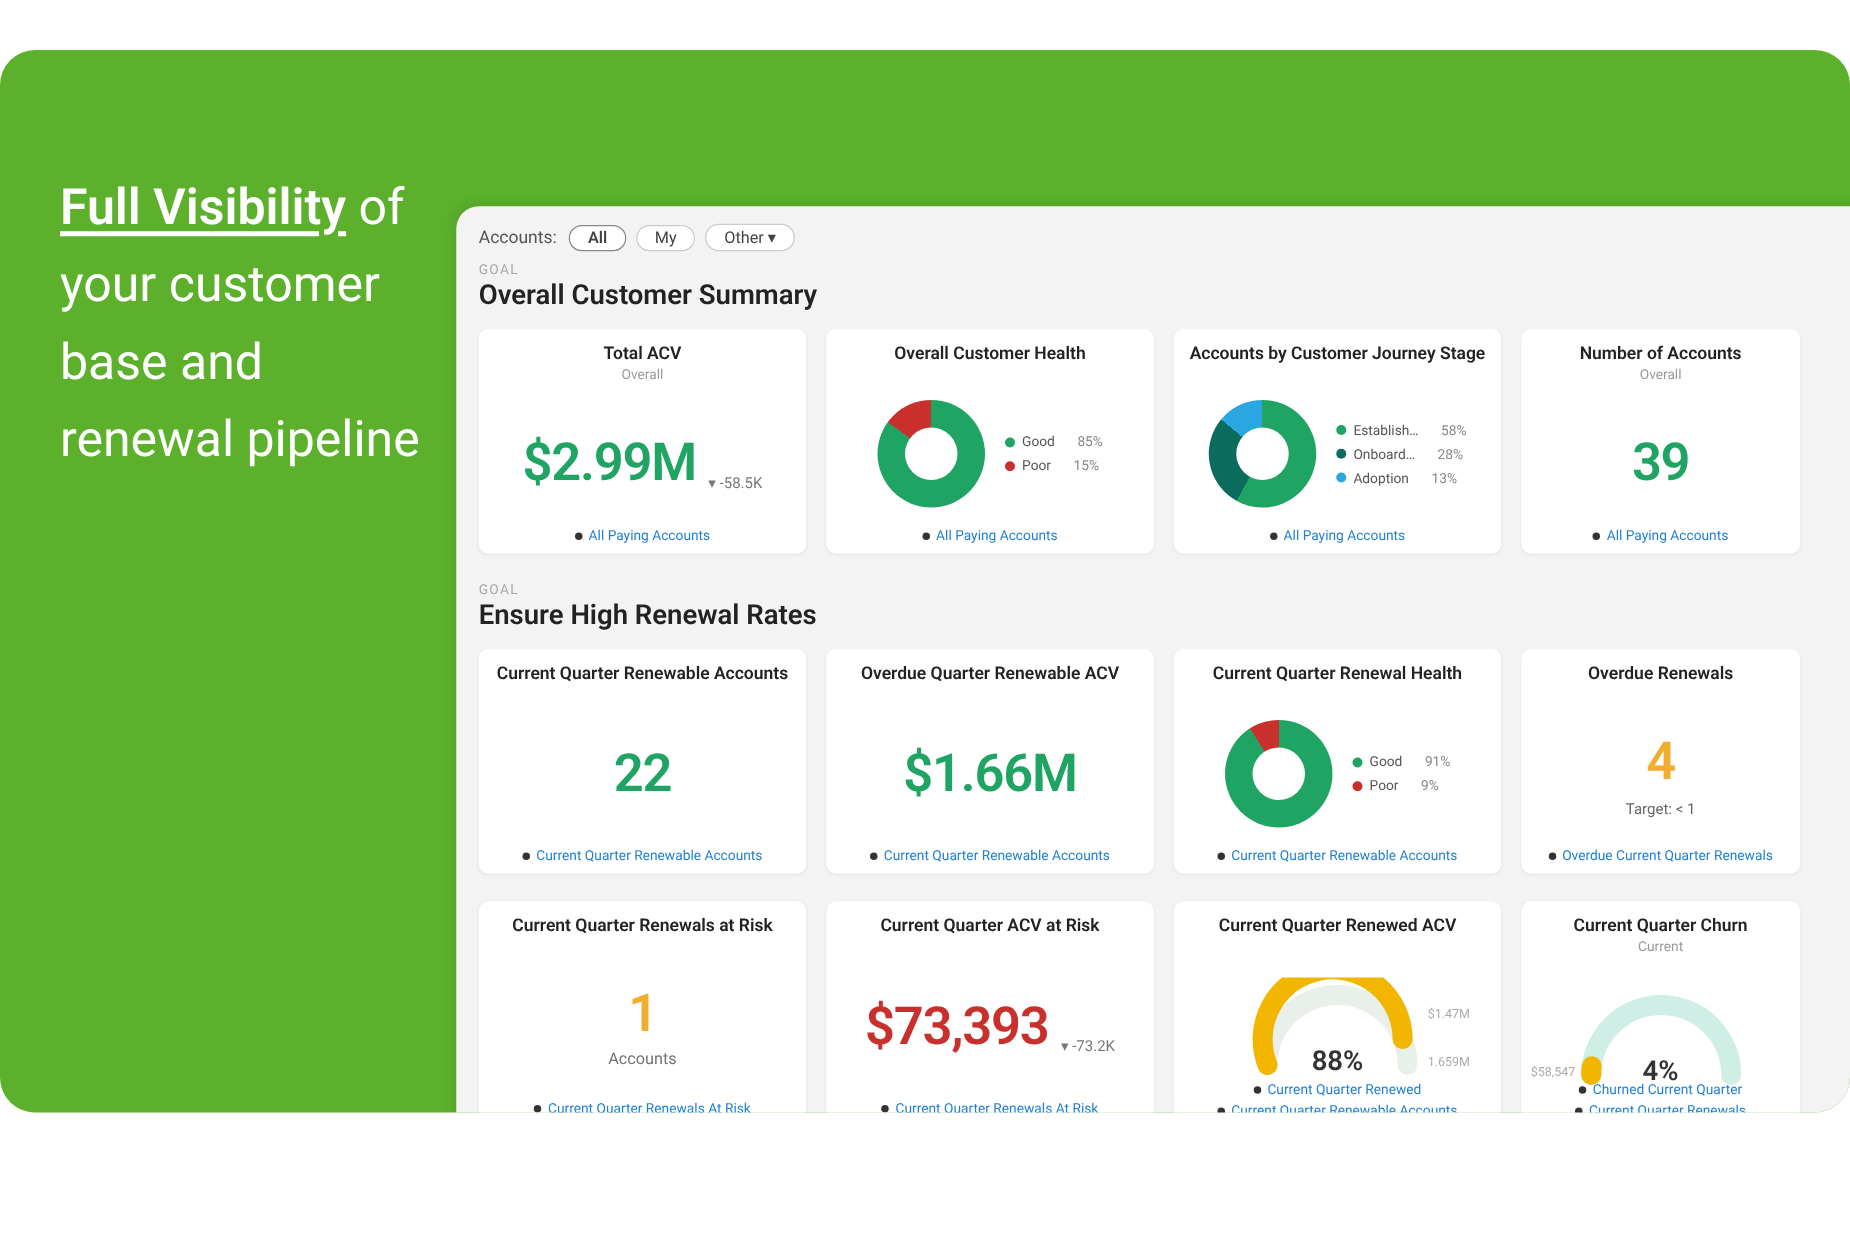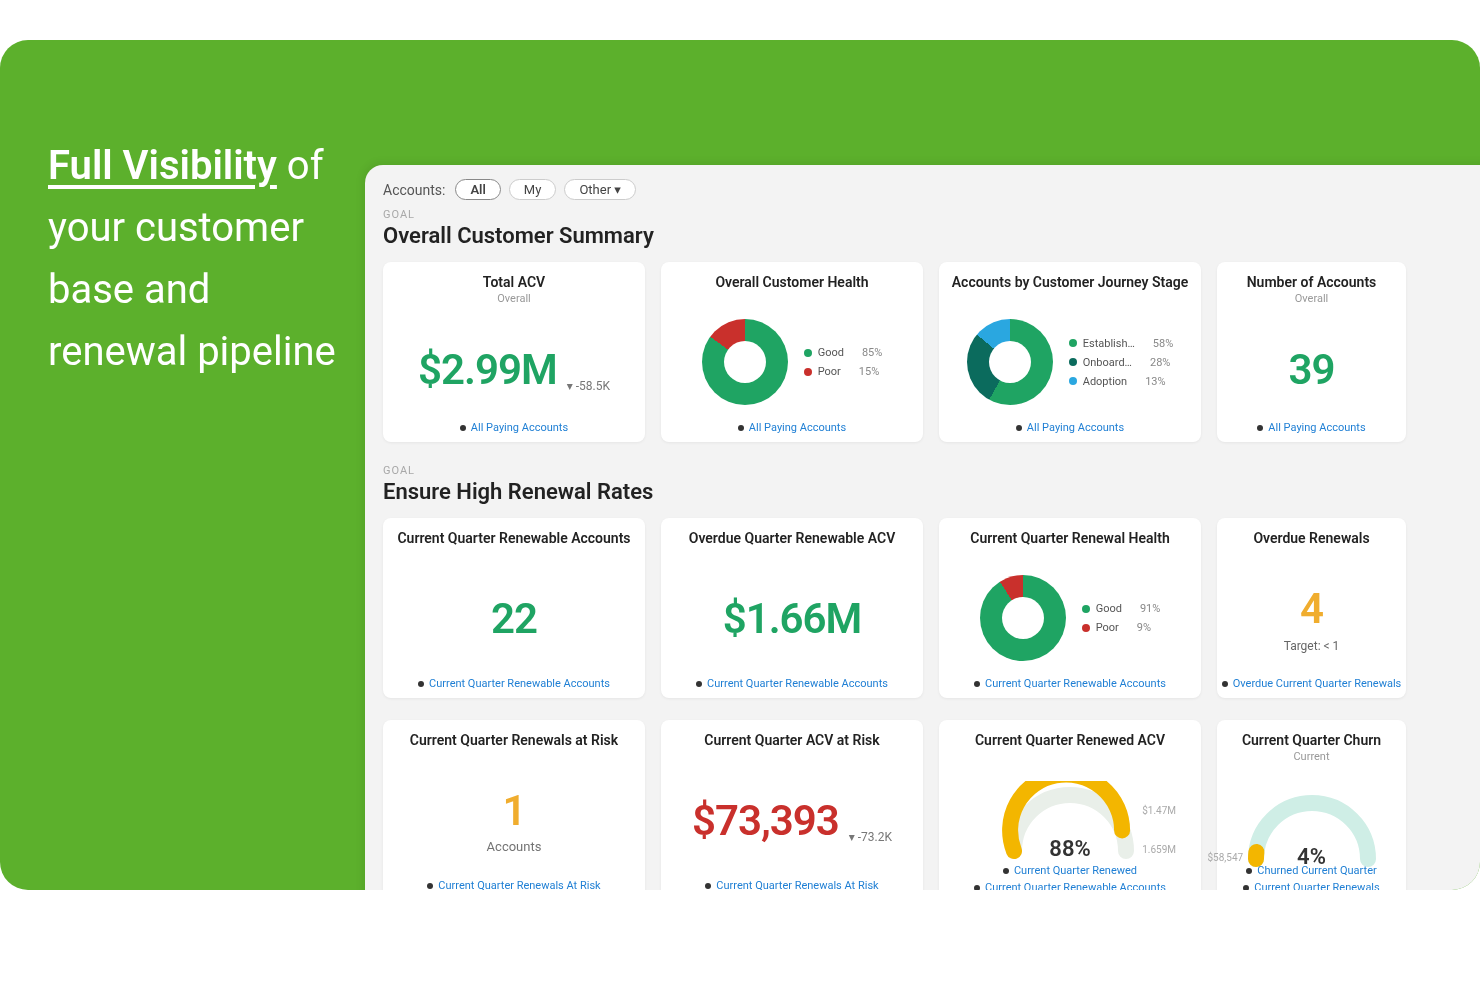--- a/index.html
+++ b/index.html
@@ -63,21 +63,21 @@
   .legend-row .val { margin-left: 12px; color:#888; }
   
   .gauge-card .card-body { flex-direction: column; }
   .gauge { width: 140px; height: 78px; position: relative; }
   .gauge svg { width: 140px; height: 140px; transform: translateY(0); }
   .gauge-label { font-size: 22px; font-weight: 600; color:#333; position:absolute; bottom:-2px; left:0; right:0; text-align:center; }
   .gauge-side { position:absolute; font-size:10px; color:#aaa; }
   .gauge-left  { left:-34px; bottom:4px; }
   .gauge-right { right:-36px; top:24px; }
   .gauge-right2{ right:-36px; bottom:4px; }
-  .card.cut { width: 189px; }
+  .card.cut { width: 223px; }
 </style>
 </head>
 <body>
 
 <div class="stage">
   <div class="hero">
     <div class="hero-text">
       <span class="underlined">Full Visibility</span><span> of</span><br>
       <span>your customer</span><br>
       <span>base and</span><br>

